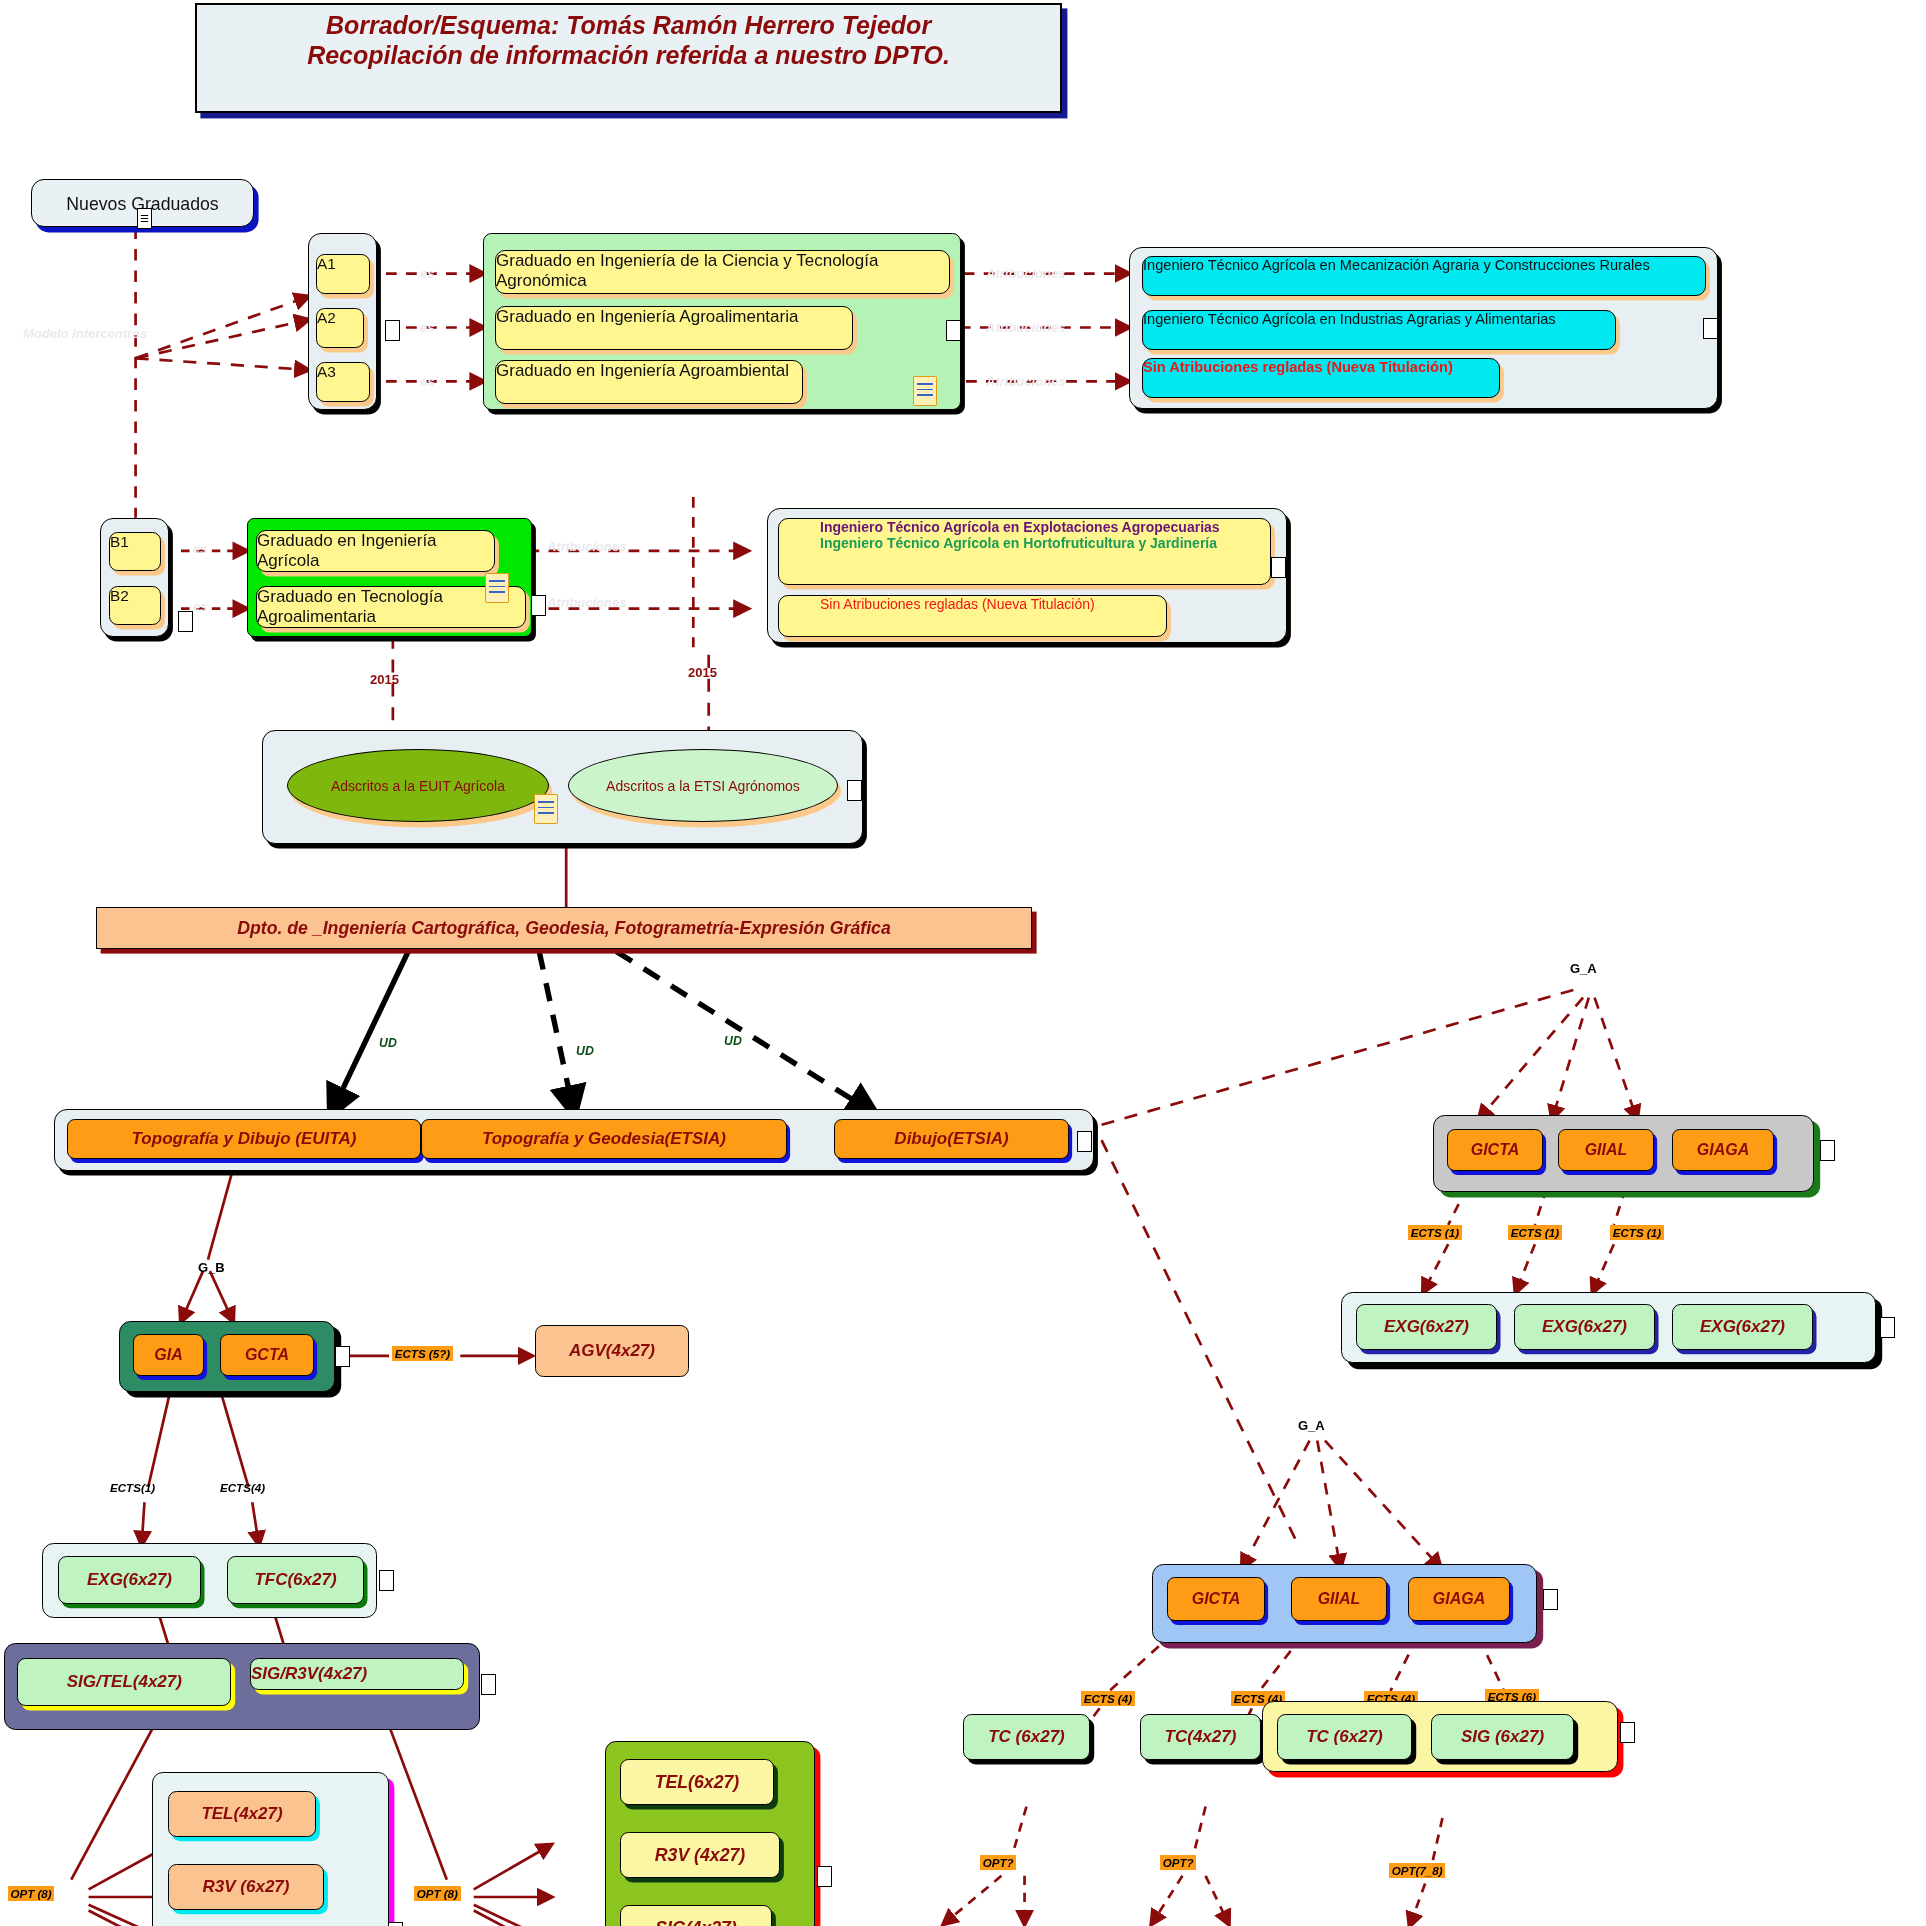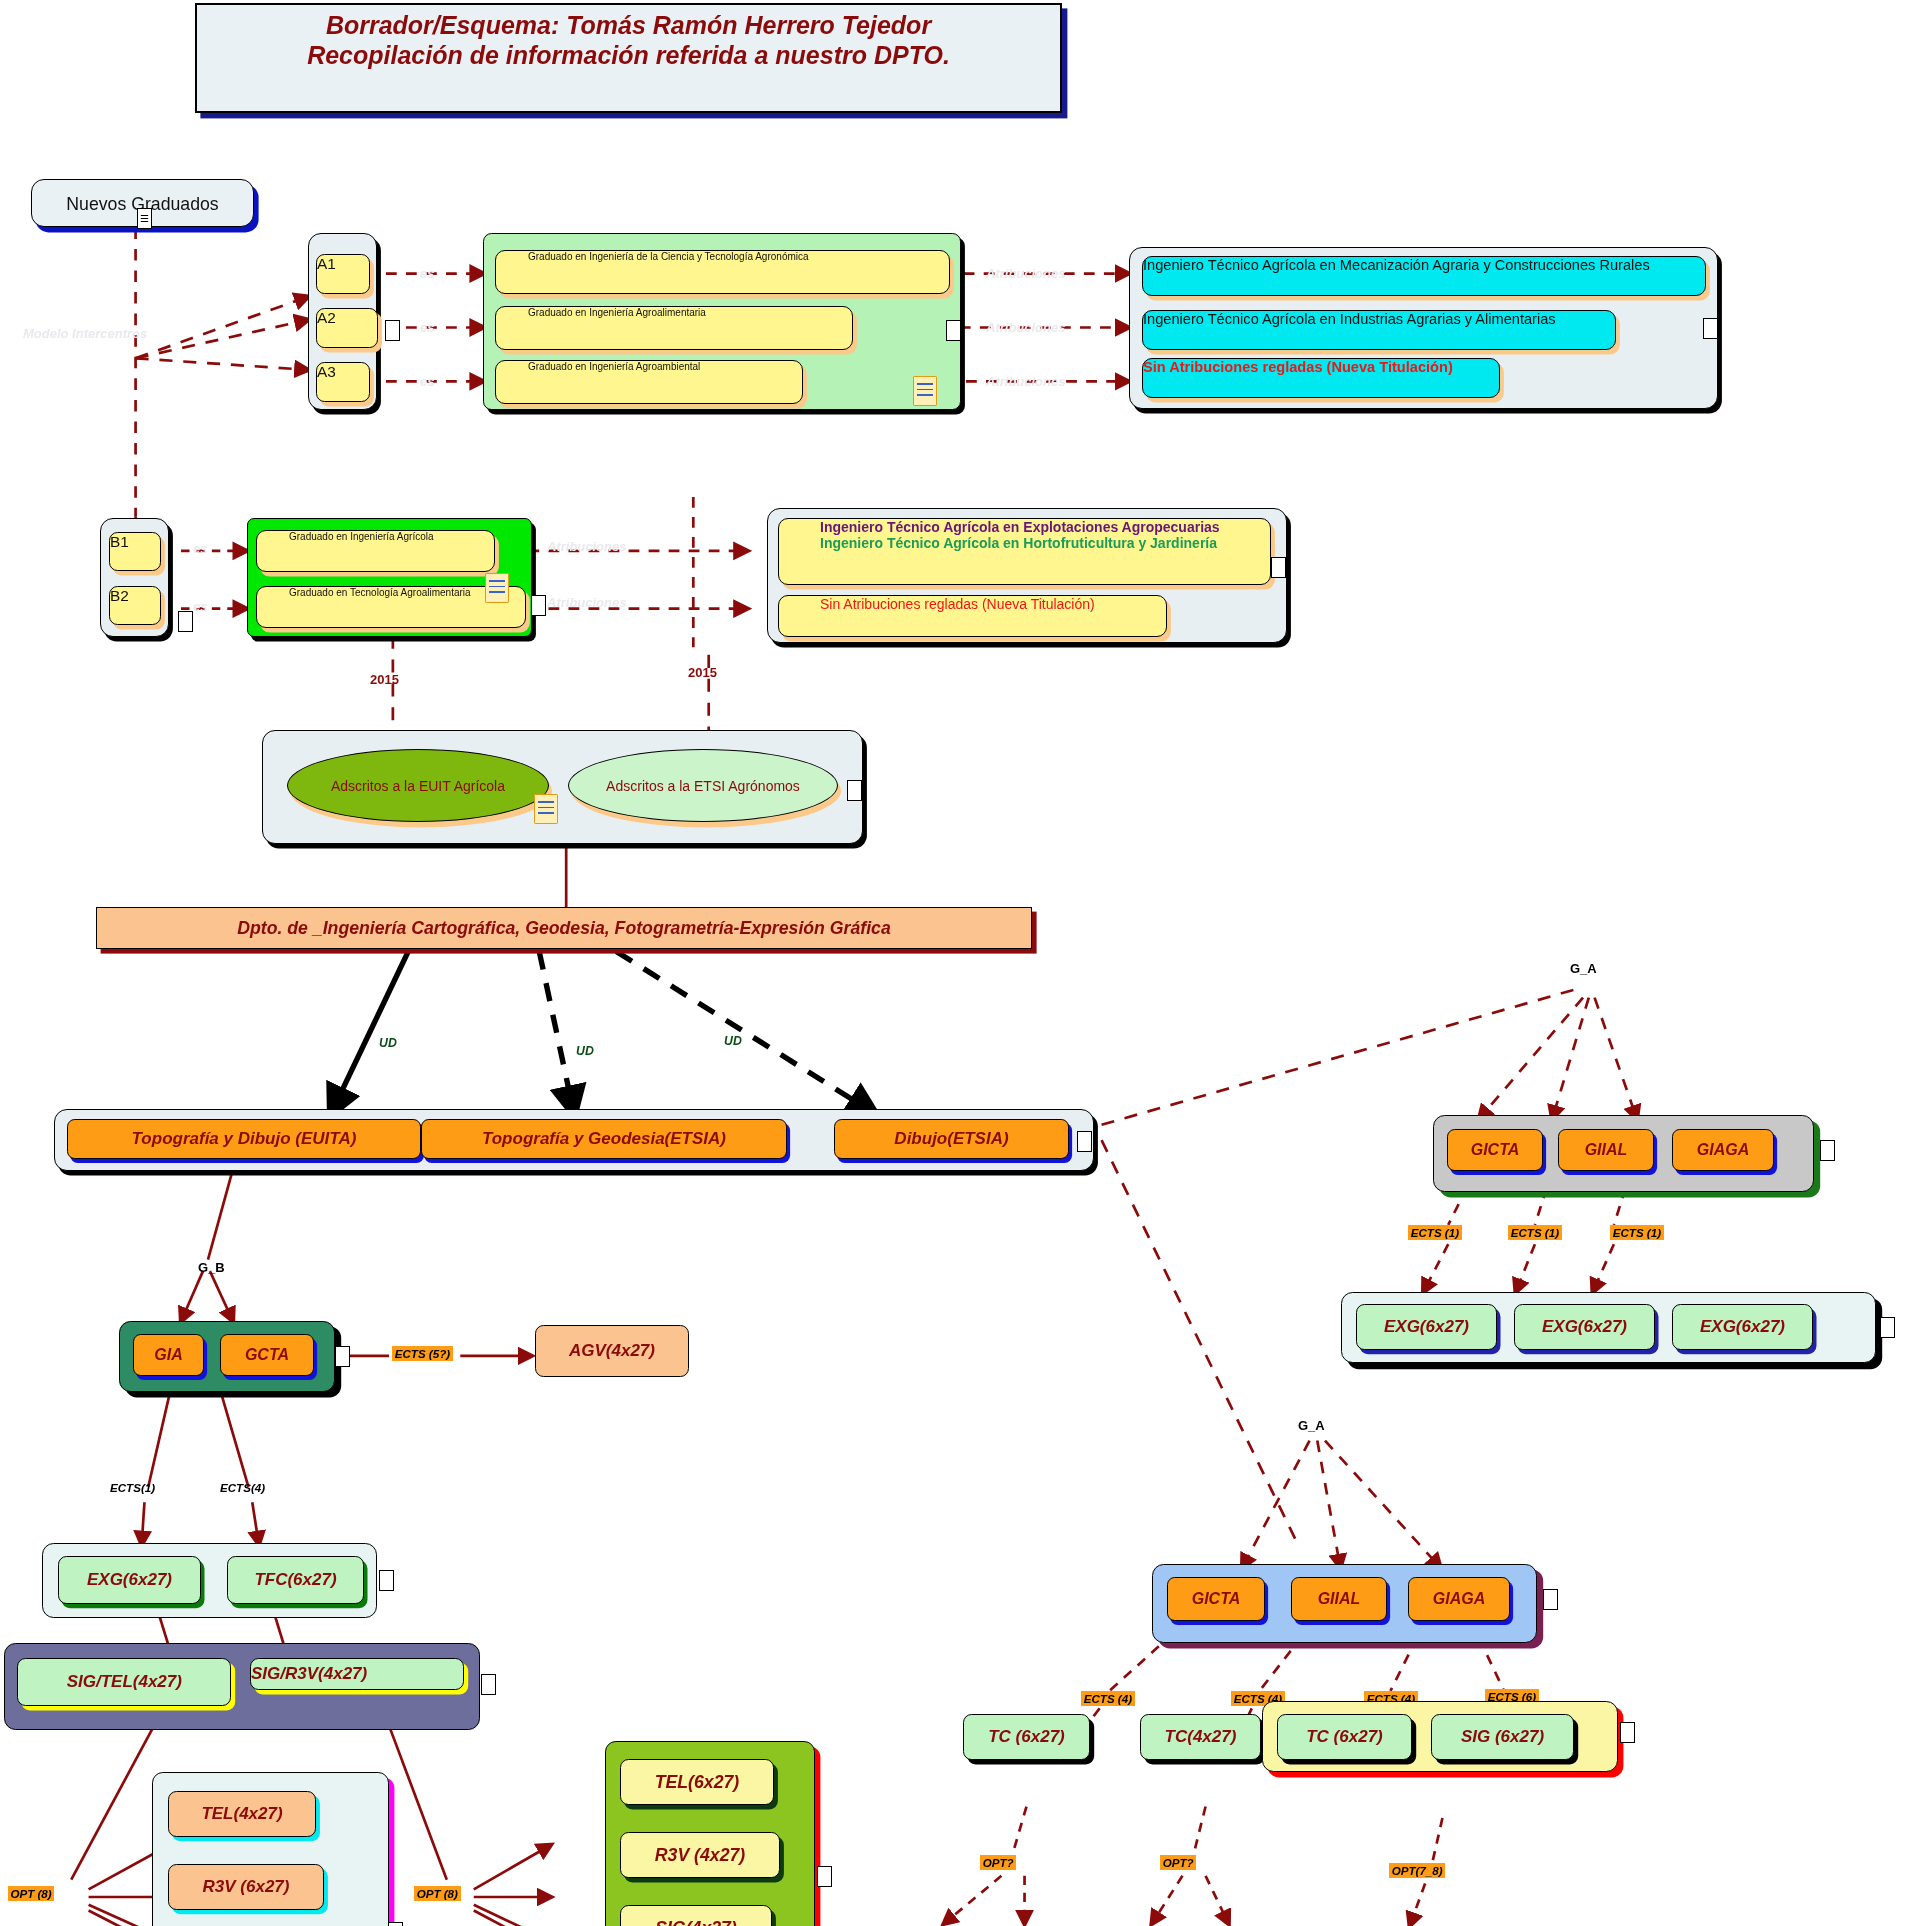--- a/index.html
+++ b/index.html
@@ -18,21 +18,21 @@
              box-shadow:4.6px 5.4px 0 #0a13c4;color:#111;font-size:17.7px;
              display:flex;align-items:flex-start;justify-content:center;padding-top:14px;}
 
   .panel-light{background:#e8eff3;border:1.9px solid #000;border-radius:13px;box-shadow:3.9px 4.6px 0 #000;}
   .panel-green{background:#b5f2b5;border:1.9px solid #000;border-radius:8.5px;box-shadow:3.9px 4.6px 0 #000;}
   .panel-kgreen{background:#00e800;border:1.9px solid #000;border-radius:7px;box-shadow:3.9px 4.6px 0 #000;}
 
   .code-node{background:#fff68f;border:1.9px solid #000;border-radius:8.5px;
              box-shadow:3.9px 4.6px 0 #fbc98a;color:#111;font-size:15.4px;}
   .yellow-node{background:#fff68f;border:1.9px solid #000;border-radius:10px;
-               box-shadow:3.9px 4.6px 0 #fbc98a;color:#111;font-size:10px;padding-left:32px;}
+               box-shadow:3.9px 4.6px 0 #fbc98a;color:#111;font-size:17px;}
   .cyan-node{background:#00e9f0;border:1.9px solid #000;border-radius:10px;
              box-shadow:3.9px 4.6px 0 #fbc98a;color:#111;font-size:14.6px;}
   .cyan-node.red-txt{color:#ef1616;font-weight:bold;}
   .att-node{background:#fff68f;border:1.9px solid #000;border-radius:10px;
             box-shadow:3.9px 4.6px 0 #fbc98a;font-size:14px;flex-direction:column;padding-left:41px;}
   .att-l1{color:#6a157a;font-weight:bold;}
   .att-l2{color:#1b9c58;font-weight:bold;}
 
   .ellipse{border:1.9px solid #000;border-radius:50%;display:flex;align-items:center;
            justify-content:center;color:#8b0a0a;font-size:14px;
@@ -223,21 +223,21 @@
   </div>
   <div class="marker" style="left:137px;top:208px;">☰</div>
 
   <div class="ghost" style="left:23px;top:326px;">Modelo Intercentros</div>
 
   <div class="abs panel-light" style="left:308px;top:233px;width:69px;height:177px;">
   </div>
   <div class="abs code-node" style="left:316px;top:254px;width:54px;height:40px;">
     <span>A1</span>
   </div>
-  <div class="abs code-node" style="left:316px;top:308px;width:62px;height:40px;">
+  <div class="abs code-node" style="left:316px;top:308px;width:48px;height:40px;">
     <span>A2</span>
   </div>
   <div class="abs code-node" style="left:316px;top:362px;width:54px;height:40px;">
     <span>A3</span>
   </div>
   <div class="marker" style="left:385px;top:320px;"></div>
 
   <div class="ghost" style="left:420px;top:266px;">es</div>
   <div class="ghost" style="left:420px;top:320px;">es</div>
   <div class="ghost" style="left:420px;top:374px;">es</div>

